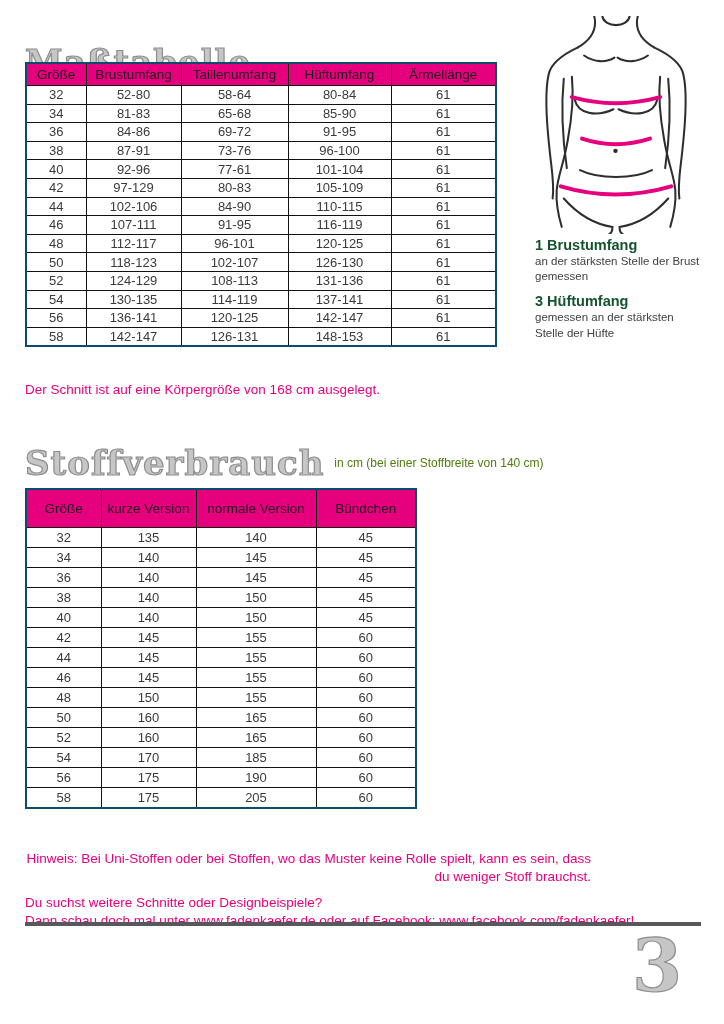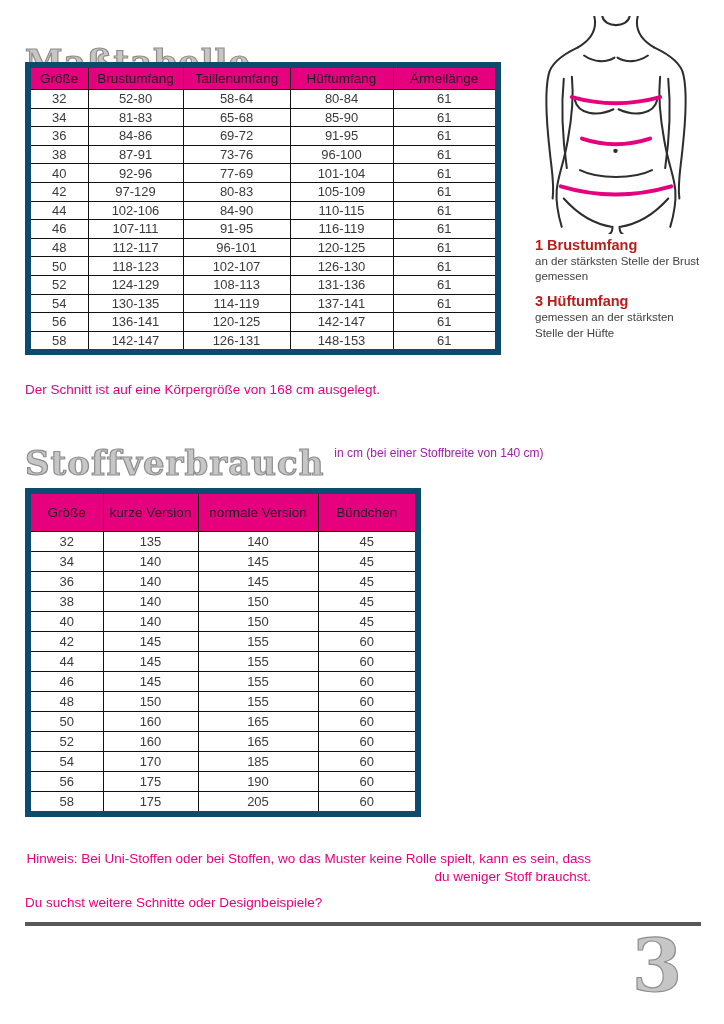--- a/index.html
+++ b/index.html
@@ -7,45 +7,45 @@
     position:relative; width:724px; height:1024px; background:#ffffff;
     font-family:"Liberation Sans", sans-serif; overflow:hidden;
     margin:0 auto;
   }
   .sketch {
     font-family:"DejaVu Serif", serif; font-weight:700;
     color:#c6c6c6; -webkit-text-stroke:1.2px #8d8d8d;
     letter-spacing:1px; line-height:1;
   }
   .title-mass { position:absolute; left:25px; top:22px; font-size:34px; }
-  .title-row { position:absolute; left:25px; top:446px; display:flex; align-items:flex-start; gap:10px; }
+  .title-row { position:absolute; left:25px; top:446px; display:flex; align-items:center; gap:10px; }
   .title-fabric { font-size:34px; }
-  .title-sub { font-size:12px; color:#a21caf; }
+  .title-sub { font-size:12px; color:#4d7c0f; }
 
   table { border-collapse:collapse; table-layout:fixed; position:absolute; background:#fff; }
   th, td { border:1.5px solid #111; text-align:center; padding:0; overflow:hidden; white-space:nowrap; }
-  table { border:6px solid #0c4a6e; }
+  table { border:2px solid #0c4a6e; }
   th { background:#e6007e; color:#1c1c1c; font-weight:400; font-size:13.5px; }
   td { color:#3a3a3a; font-size:13px; }
 
   .mass-table { left:25px; top:62px; width:470px; }
   .mass-table th { height:21px; }
   .mass-table td { height:17.6px; }
 
   .fabric-table { left:25px; top:488px; width:390px; }
   .fabric-table th { height:37px; }
   .fabric-table td { height:19px; }
 
   .pink { color:#e6007e; }
   .note-height { position:absolute; left:25px; top:368px; font-size:13.5px;text-align:center; }
 
   .figure-wrap { position:absolute; left:527px; top:16px; width:178px; }
   .legend { position:absolute; left:535px; top:237px; width:170px; }
   .legend-item { margin-bottom:9px; }
-  .legend-label { font-size:14.5px; font-weight:700; color:#b91c1c; margin-bottom:1px; }
+  .legend-label { font-size:14.5px; font-weight:700; color:#14532d; margin-bottom:1px; }
   .legend-desc { font-size:11.5px; color:#414141; line-height:1.32; }
 
   .hinweis { position:absolute; left:25px; top:836px; width:566px; font-size:13.5px; line-height:1.4;text-align:right; }
   .footer-q { position:absolute; left:25px; top:881px; font-size:13.5px; }
   .footer-a { position:absolute; left:25px; top:899px; font-size:13.5px; }
   .footer-bar { position:absolute; left:25px; top:922px; width:676px; height:4px; background:#58585a; }
   .page-number { position:absolute; left:632px; top:930px; font-size:72px; }
 </style>
 </head>
 <body>
@@ -96,21 +96,21 @@
         <tr>
           <td>38</td>
           <td>87-91</td>
           <td>73-76</td>
           <td>96-100</td>
           <td>61</td>
         </tr>
         <tr>
           <td>40</td>
           <td>92-96</td>
-          <td>77-69</td>
+          <td>77-61</td>
           <td>101-104</td>
           <td>61</td>
         </tr>
         <tr>
           <td>42</td>
           <td>97-129</td>
           <td>80-83</td>
           <td>105-109</td>
           <td>61</td>
         </tr>
@@ -318,17 +318,18 @@
           <td>58</td>
           <td>175</td>
           <td>205</td>
           <td>60</td>
         </tr>
       </tbody>
   </table>
 
   <p class="pink hinweis">Hinweis: Bei Uni-Stoffen oder bei Stoffen, wo das Muster keine Rolle spielt, kann es sein, dass du weniger Stoff brauchst.</p>
   <p class="pink footer-q">Du suchst weitere Schnitte oder Designbeispiele?</p>
+  <p class="pink footer-a">Dann schau doch mal unter www.fadenkaefer.de oder auf Facebook: www.facebook.com/fadenkaefer!</p>
 
   <div class="footer-bar"></div>
   <div class="sketch page-number">3</div>
 
 </div>
 
 </body></html>

